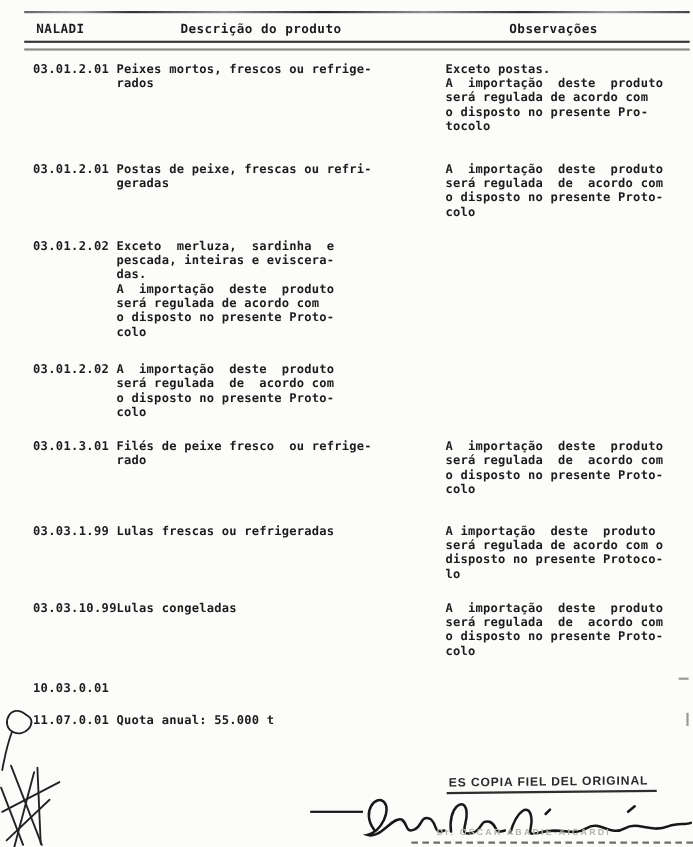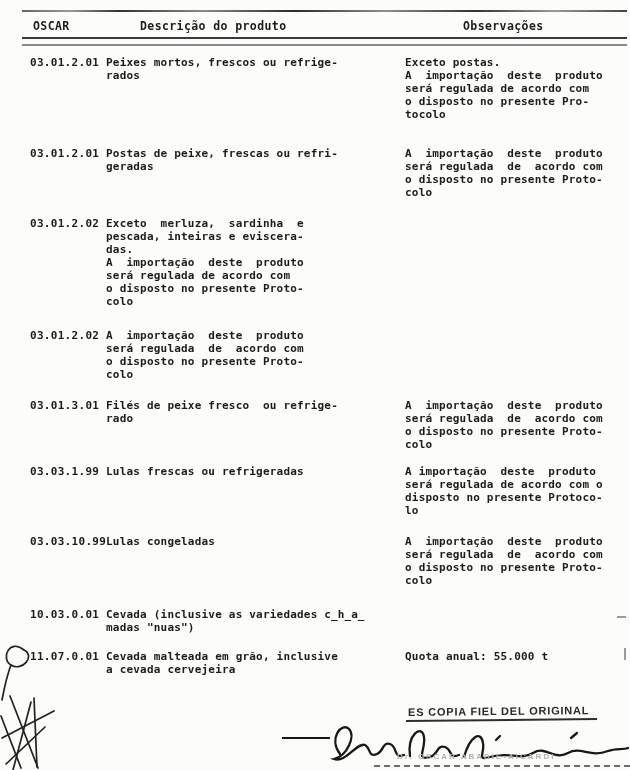--- a/index.html
+++ b/index.html
@@ -15,31 +15,31 @@
   }
   .rule-double{
     position:absolute;left:22px;right:3px;top:37px;height:5px;
     border-top:2px solid #3a3a3a;
     border-bottom:2px solid #8a8a8a;
   }
   .hdr{
     position:absolute;top:19px;font-size:11.5px;font-weight:700;letter-spacing:.4px;white-space:nowrap;
   }
   #hdr1{left:33px;}
-  #hdr2{left:140px;}
+  #hdr2{left:164px;}
   #hdr3{left:463px;}
   .rows{position:absolute;top:56px;left:30px;right:5px;}
   .row{display:grid;grid-template-columns:76px 299px 220px;align-items:start;}
   .cell{
     font-size:11px;line-height:13px;font-weight:700;
     white-space:pre-wrap;letter-spacing:.2px;
   }
   .code{letter-spacing:.3px;}
   .m26{margin-bottom:26px}.m18{margin-bottom:18px}.m21{margin-bottom:21px}
-  .m25{margin-bottom:14px}.m16{margin-bottom:16px}
+  .m25{margin-bottom:25px}.m16{margin-bottom:16px}
   .mini-rule{position:absolute;left:282px;top:737px;width:48px;height:2px;background:#161616;}
   .stamp{
     position:absolute;left:406px;top:705px;
     font-family:"Liberation Sans",sans-serif;font-size:11px;font-weight:700;
     letter-spacing:.8px;color:#2a2a2a;white-space:nowrap;
     padding:0 8px 2px 2px;border-bottom:2px solid #2e2e2e;transform:rotate(-.6deg);
   }
   .typed-name{
     position:absolute;left:397px;top:752px;
     font-family:Liberation Sans, sans-serif;font-size:8px;font-weight:700;
@@ -50,21 +50,21 @@
   .scribble-svg{position:absolute;left:0;top:638px;width:80px;height:132px;}
   .artifact{position:absolute;background:#9b9a96;}
   #art1{left:617px;top:616px;width:9px;height:2px;}
   #art2{left:624px;top:648px;width:2px;height:12px;}
 </style>
 </head>
 <body>
 
 <div class="rule-top"></div>
 
-<span class="hdr" id="hdr1">OSCAR</span>
+<span class="hdr" id="hdr1">NALADI</span>
 <span class="hdr" id="hdr2">Descrição do produto</span>
 <span class="hdr" id="hdr3">Observações</span>
 
 <div class="rule-double"></div>
 
 <div class="rows">
   <div class="row m26">
     <div class="cell code">03.01.2.01</div>
     <div class="cell">Peixes mortos, frescos ou refrige-
 rados</div>
@@ -120,27 +120,23 @@
   <div class="row m21">
     <div class="cell code">03.03.10.99</div>
     <div class="cell">Lulas congeladas</div>
     <div class="cell">A  importação  deste  produto
 será regulada  de  acordo com
 o disposto no presente Proto-
 colo</div>
   </div>
   <div class="row m16">
     <div class="cell code">10.03.0.01</div>
-    <div class="cell">Cevada (inclusive as variedades c̲h̲a̲
-madas "nuas")</div>
   </div>
   <div class="row">
     <div class="cell code">11.07.0.01</div>
-    <div class="cell">Cevada malteada em grão, inclusive
-a cevada cervejeira</div>
     <div class="cell">Quota anual: 55.000 t</div>
   </div>
 </div>
 
 <div class="mini-rule"></div>
 
 <div class="stamp">ES COPIA FIEL DEL ORIGINAL</div>
 
 <svg class="sig-svg" viewBox="0 0 312 46" role="img" aria-label="Oscar Abadie Aicardi">
   <g fill="none" stroke="#181818" stroke-width="2.3" stroke-linecap="round">

